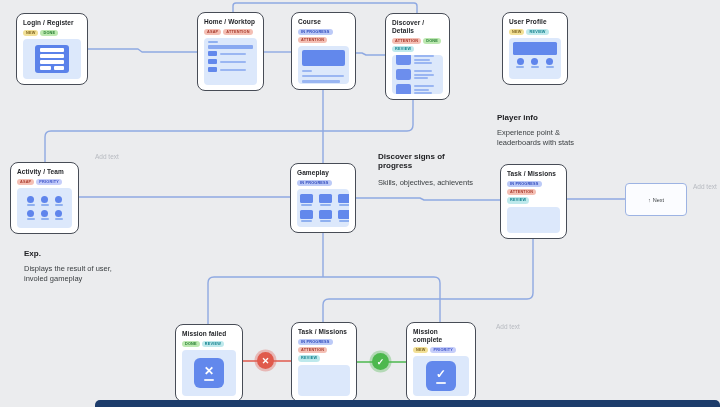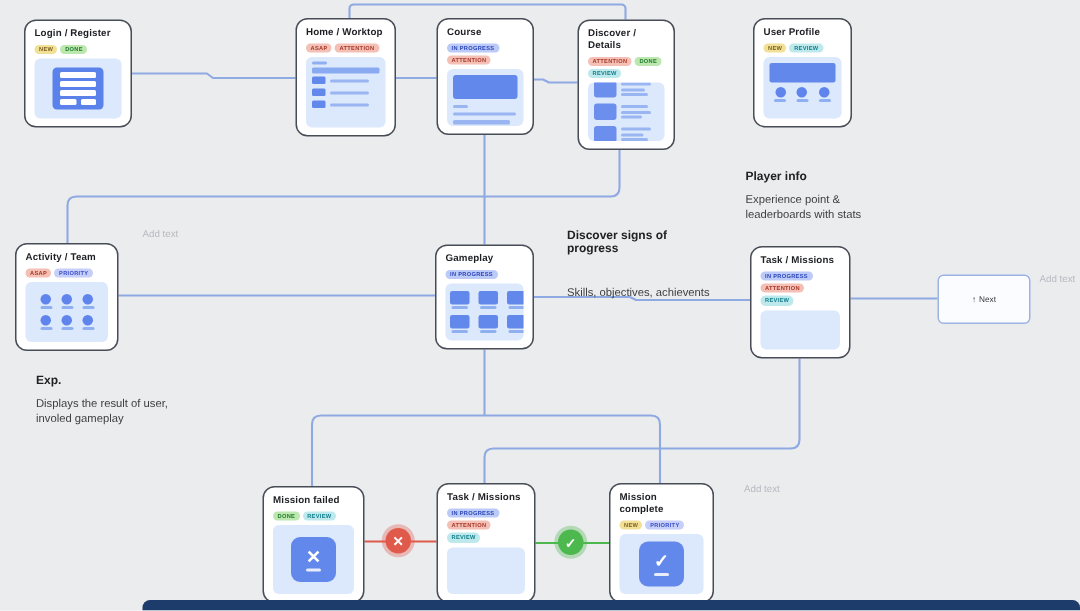--- a/index.html
+++ b/index.html
@@ -349,21 +349,21 @@
   <div class="annotation" style="left:497px;top:113px;width:86px">
     <div class="a-title">Player info</div>
     <div class="a-body">Experience point &amp; leaderboards with stats</div>
   </div>
   <div class="annotation" style="left:24px;top:249px;width:100px">
     <div class="a-title">Exp.</div>
     <div class="a-body">Displays the result of user, involed gameplay</div>
   </div>
   <div class="annotation" style="left:378px;top:152px;width:100px">
     <div class="a-title">Discover signs of progress</div>
-    <div class="a-body" style="margin-top:20px">Skills, objectives, achievents</div>
+    <div class="a-body" style="margin-top:8px">Skills, objectives, achievents</div>
   </div>
 
   <div class="add-text" style="left:95px;top:153px">Add text</div>
   <div class="add-text" style="left:693px;top:183px">Add text</div>
   <div class="add-text" style="left:496px;top:323px">Add text</div>
 
   <div class="bottom-bar"></div>
 
 </div>
 

